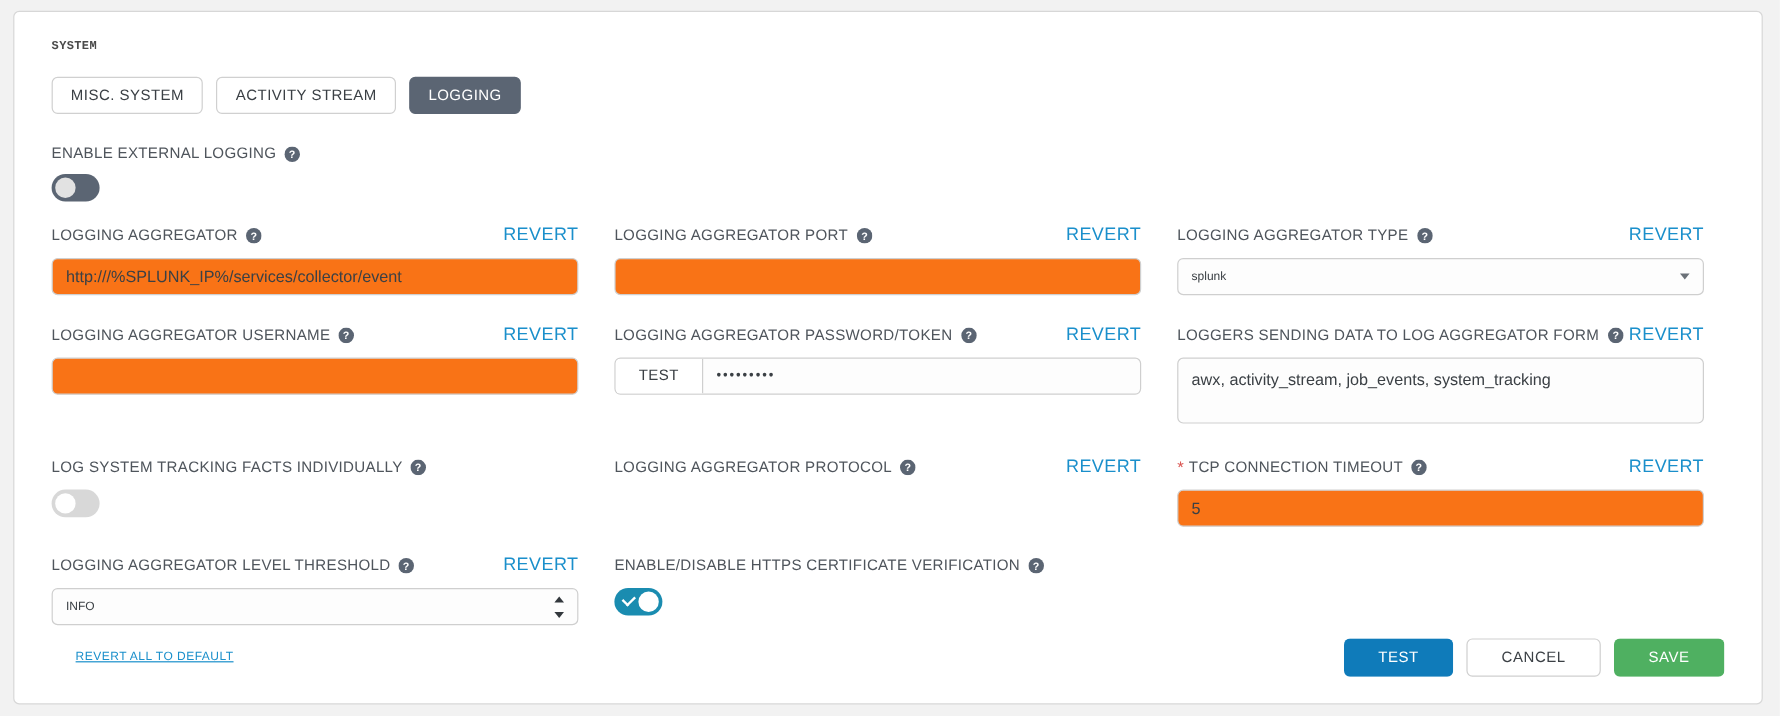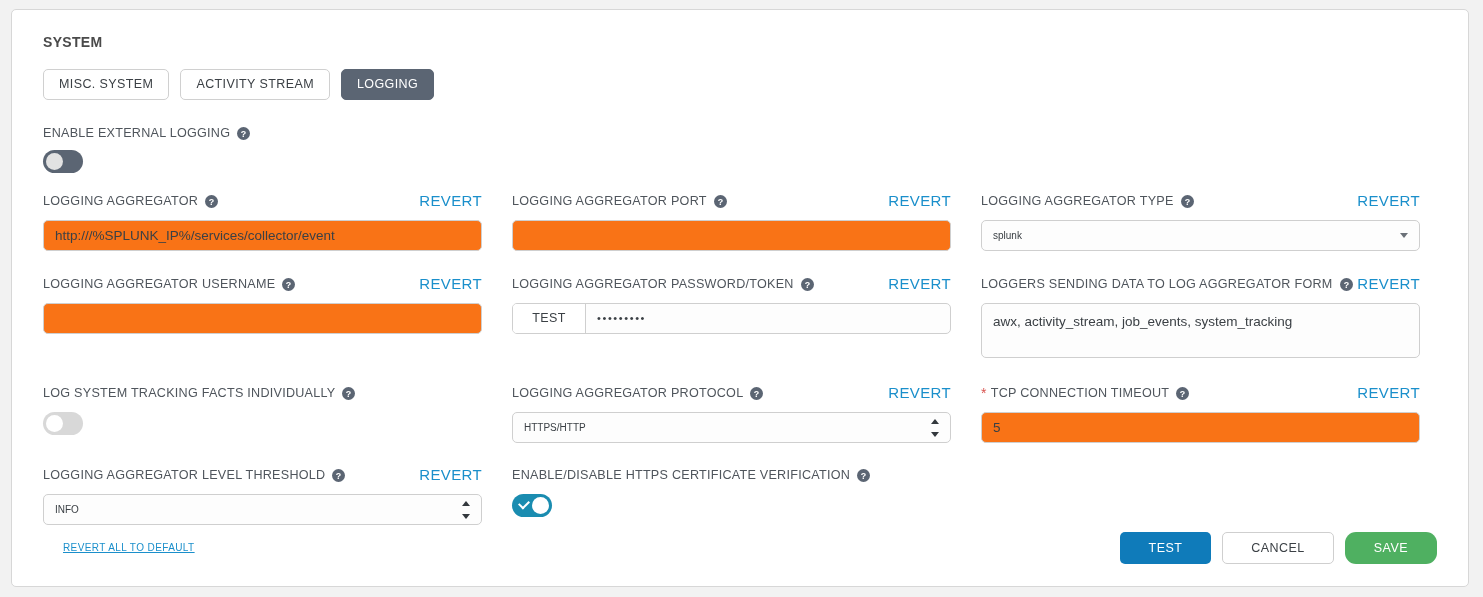--- a/index.html
+++ b/index.html
@@ -24,25 +24,26 @@
     border-radius: 5px;
     box-sizing: border-box;
   }
   .card-inner {
     position: relative;
     padding: 24px 21px 0 21px;
     height: 100%;
     box-sizing: border-box;
   }
   .section-title {
-    font-size: 14px;
+    font-size: 10px;
     font-weight: bold;
     color: #4a4a4a;
     letter-spacing: 0.3px;
     margin: 0 0 19px 10px;
+    font-family: Liberation Mono, monospace;
   }
   
   .tabs {
     display: flex;
     gap: 11px;
     margin: 0 0 23px 10px;
   }
   .tab {
     font-size: 12.5px;
     letter-spacing: 0.4px;
@@ -266,21 +267,21 @@
     letter-spacing: 0.45px;
     border-radius: 5px;
     padding: 9px 28px;
     line-height: 1;
     cursor: pointer;
     border: 1px solid transparent;
     white-space: nowrap;
   }
   .btn.test { background: #0f7bba; color: #ffffff; }
   .btn.cancel { background: #ffffff; color: #3b4045; border-color: #cfcfcf; }
-  .btn.save { background: #4fb061; color: #ffffff; border-radius: 11px; }
+  .btn.save { background: #4fb061; color: #ffffff; }
 </style>
 </head>
 <body>
 
 <div class="card">
   <div class="card-inner">
 
     <div class="section-title">SYSTEM</div>
 
     <div class="tabs">
@@ -443,27 +444,20 @@
             <span>LOGGING AGGREGATOR PROTOCOL</span>
             <span class="help">
               <svg viewBox="0 0 16 16" width="13" height="13">
                   <circle cx="8" cy="8" r="8" fill="#5b6573"></circle>
                   <text x="8" y="12" font-size="11" font-family="Liberation Sans, sans-serif" font-weight="bold" fill="#ffffff" text-anchor="middle">?</text>
                 </svg>
             </span>
           </span>
           <span class="revert">REVERT</span>
         </div>
-        <div class="sel-wrap">
-          <div class="sel-box">HTTPS/HTTP</div>
-          <span class="stepper">
-            <span class="up"></span>
-              <span class="dn"></span>
-          </span>
-        </div>
       </div>
       <div></div>
       <div class="field">
         <div class="label-row">
           <span class="label">
             <span class="req-star">*</span>
             <span>TCP CONNECTION TIMEOUT</span>
             <span class="help">
               <svg viewBox="0 0 16 16" width="13" height="13">
                   <circle cx="8" cy="8" r="8" fill="#5b6573"></circle>

